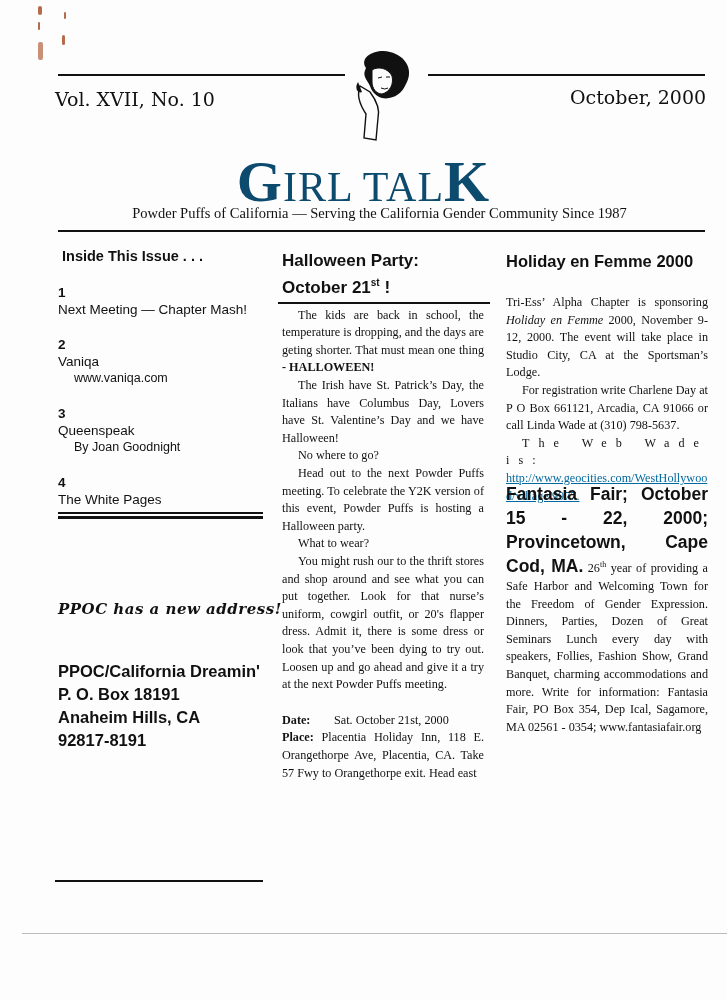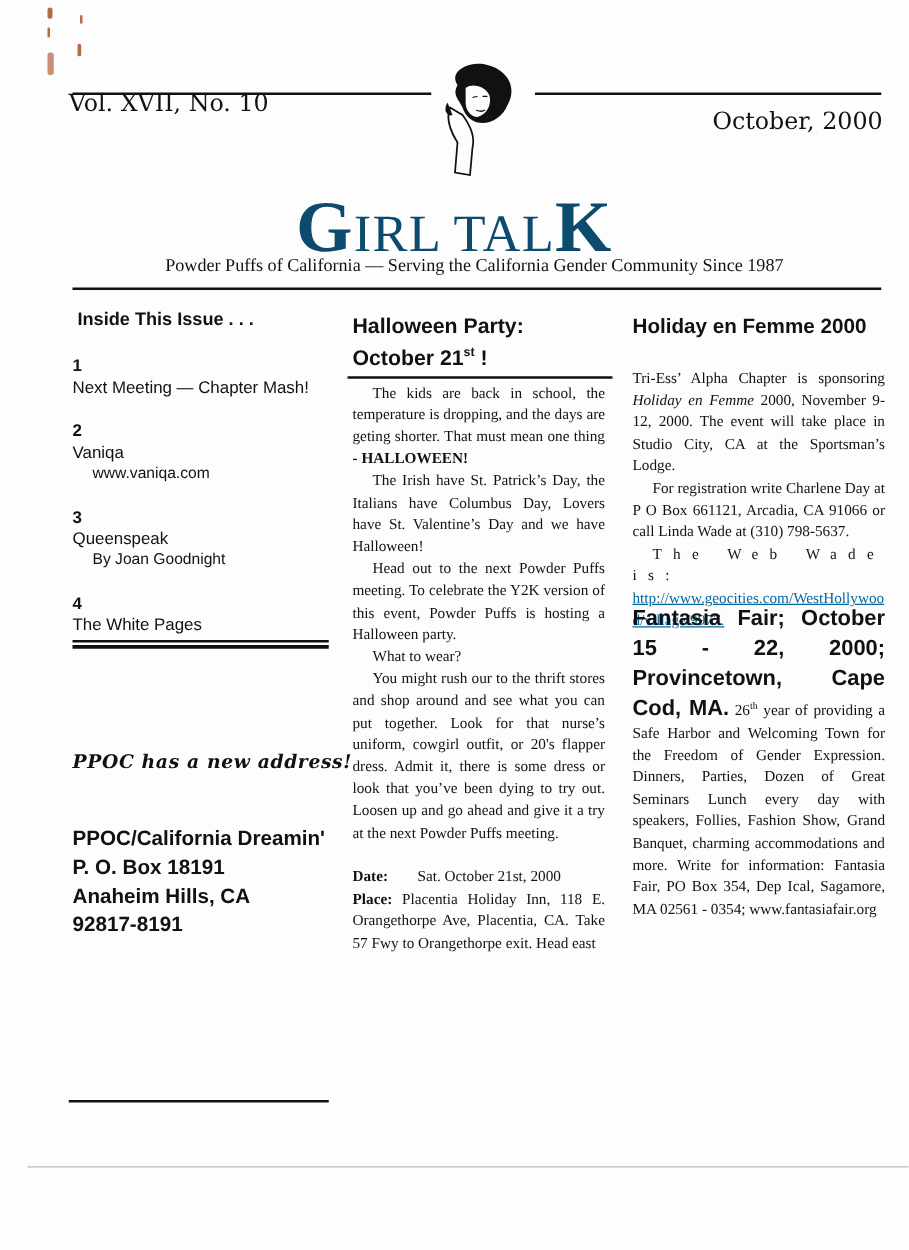--- a/index.html
+++ b/index.html
@@ -3,21 +3,21 @@
 <meta charset="utf-8">
 <style>
   html, body { margin:0; padding:0; }
   body {
     width:727px; height:1000px; background:#fdfdfd; position:relative; overflow:hidden;
     font-family:"Liberation Serif", serif; color:#111;
   }
   .abs { position:absolute; }
   .stain { position:absolute; background:#a4471e; border-radius:2px; opacity:.8; }
   .rule { position:absolute; background:#111; height:2px; }
-  .masthead-vol { left:55px; top:72px; font-size:19px; font-family:"DejaVu Serif", serif; }
+  .masthead-vol { left:55px; top:88px; font-size:19px; font-family:"DejaVu Serif", serif; }
   .masthead-date { left:570px; top:86px; font-size:19px; font-family:"DejaVu Serif", serif; }
   .title {
     left:0; width:727px; top:148px; text-align:center;
     font-family:"Liberation Serif", serif; font-size:42px; letter-spacing:1px; color:#0c4a6e;
   }
   .title .big { font-size:58px; font-weight:bold; }
   .tagline { left:0; width:727px; top:205px; text-align:center; font-size:14.5px;padding-left:16px; }
 
   .col-left { left:58px; top:248px; width:205px; font-family:"Liberation Sans", sans-serif; }
   .toc-head { font-weight:bold; font-size:14.5px; margin-left:4px; }
@@ -108,20 +108,21 @@
 </div>
 <div class="rule" style="left:55px;top:880px;width:208px;"></div>
 <div class="abs" style="left:22px;top:933px;width:705px;height:1px;background:#bbb;"></div>
 
 <div class="abs col-mid">
   <div class="h-sans"><span>Halloween Party: October 21</span><sup>st</sup><span> !</span></div>
   <div class="mid-rule"></div>
   <div class="body-text">
     <p><span>The kids are back in school, the temperature is dropping, and the days are geting shorter. That must mean one thing </span><b>- HALLOWEEN!</b></p>
     <p>The Irish have St. Patrick’s Day, the Italians have Columbus Day, Lovers have St. Valentine’s Day and we have Halloween!</p>
+    <p>No where to go?</p>
     <p>Head out to the next Powder Puffs meeting. To celebrate the Y2K version of this event, Powder Puffs is hosting a Halloween party.</p>
     <p>What to wear?</p>
     <p>You might rush our to the thrift stores and shop around and see what you can put together. Look for that nurse’s uniform, cowgirl outfit, or 20's flapper dress. Admit it, there is some dress or look that you’ve been dying to try out. Loosen up and go ahead and give it a try at the next Powder Puffs meeting.</p>
   </div>
   <div class="details">
     <div><span class="lbl">Date:</span><span>Sat. October 21st, 2000</span></div>
     <div style="text-align:justify"><b>Place:</b> <span>Placentia Holiday Inn, 118 E. Orangethorpe Ave, Placentia, CA. Take 57 Fwy to Orangethorpe exit. Head east</span></div>
   </div>
 </div>
 

